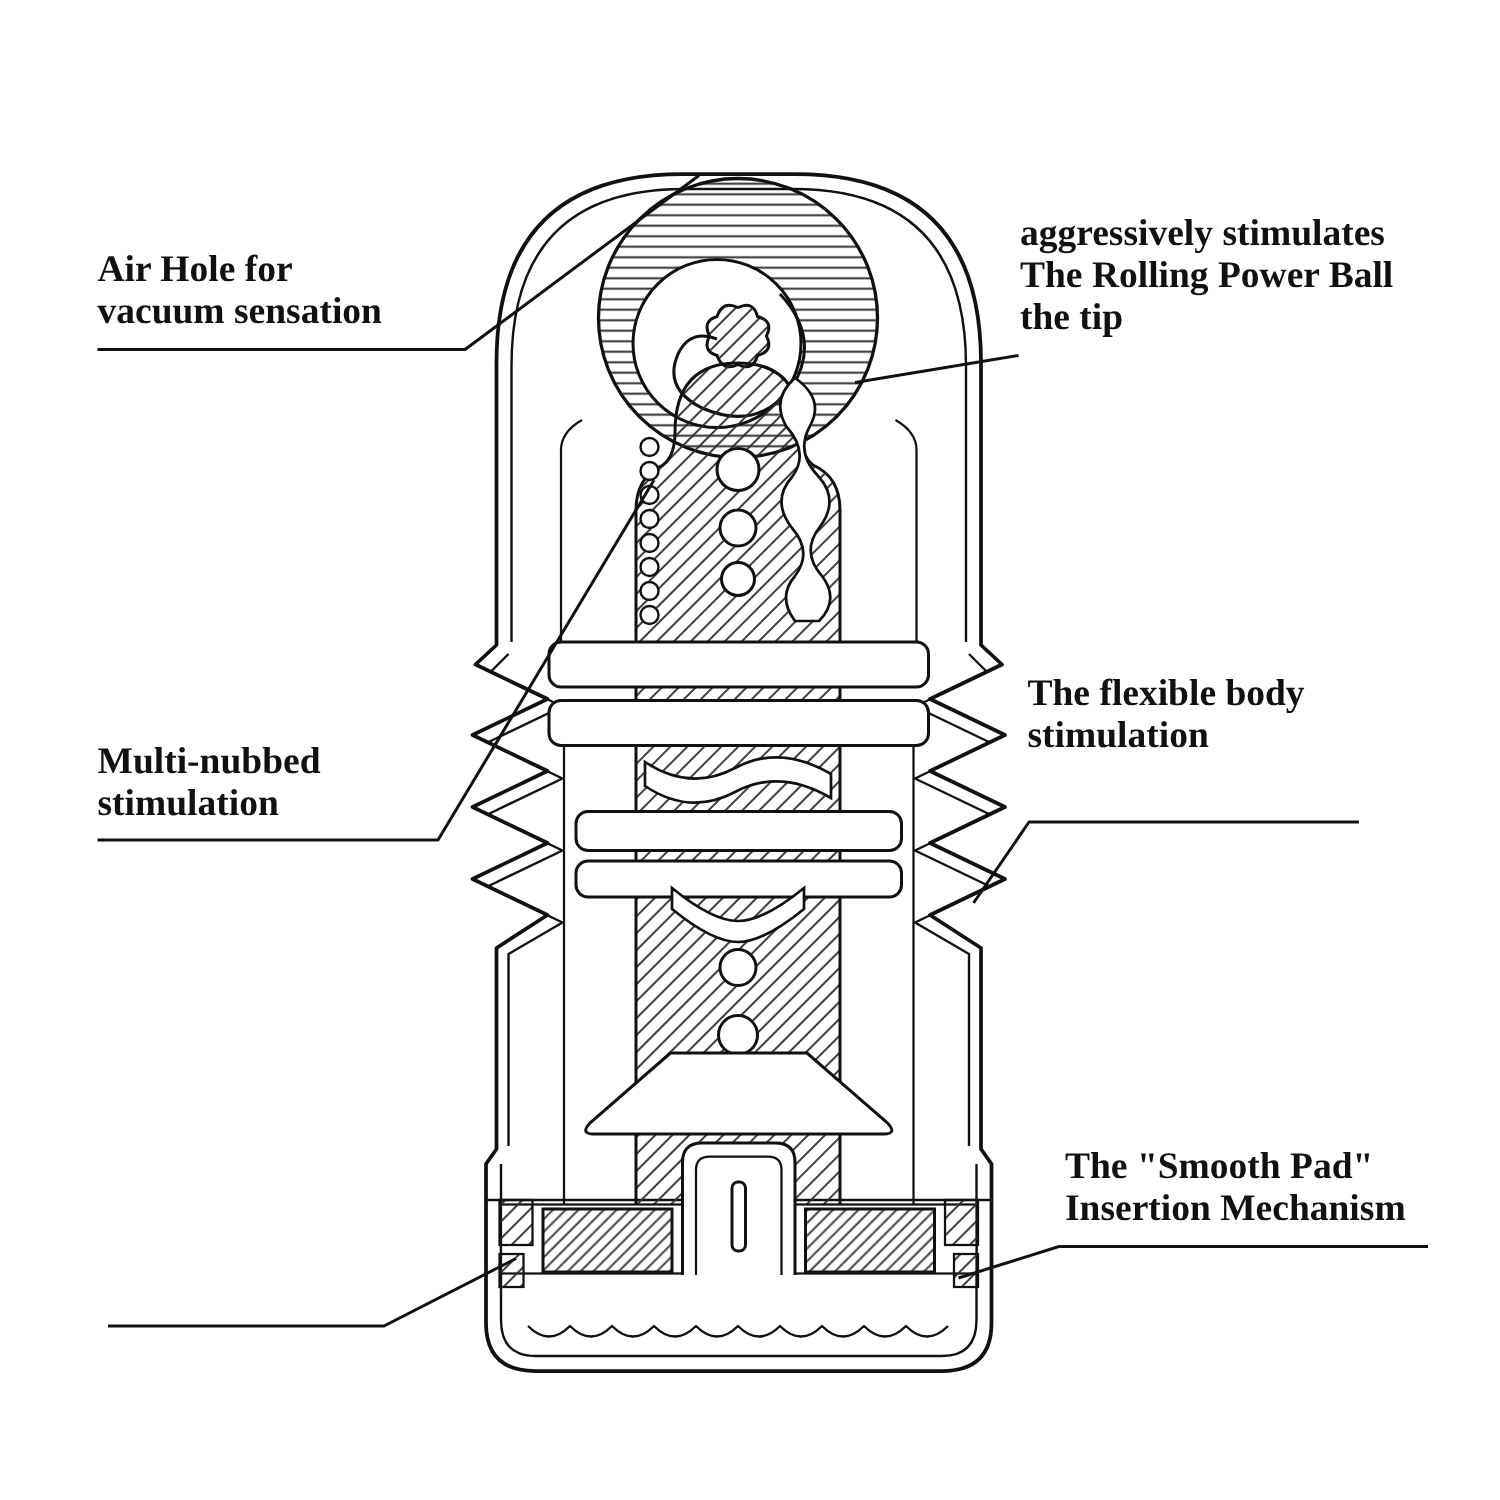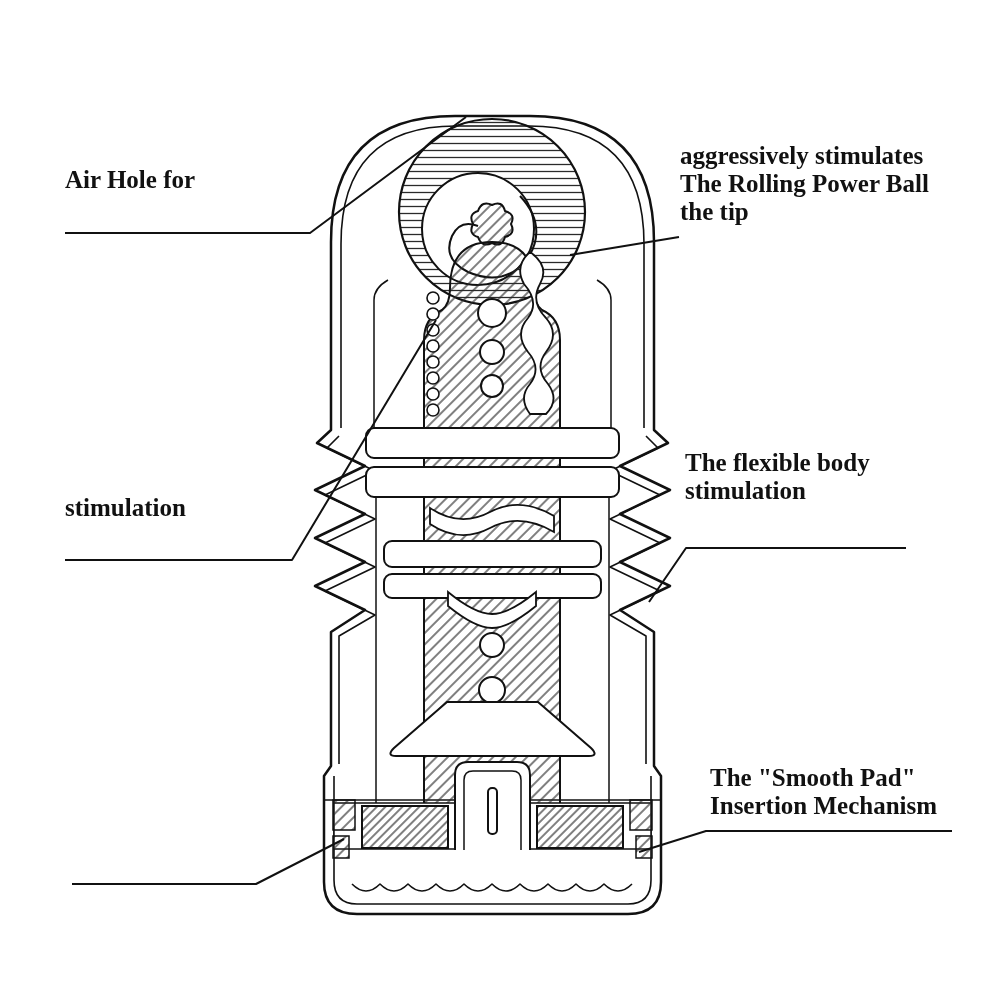--- a/index.html
+++ b/index.html
@@ -115,29 +115,31 @@
       <path d="M 679 237 L 570 255"></path>
       <path d="M 65 560 L 292 560 L 436 320"></path>
       <path d="M 906 548 L 686 548 L 649 602"></path>
       <path d="M 72 884 L 256 884 L 344 839"></path>
       <path d="M 952 831 L 706 831 L 639 852"></path>
     </g>
   </svg>
 
   <div class="callout" style="left:65px;top:166px;">
     <span>Air Hole for</span>
+    <span>vacuum sensation</span>
   </div>
 
   <div class="callout" style="left:680px;top:142px;">
     <span>aggressively stimulates</span>
     <span>The Rolling Power Ball</span>
     <span>the tip</span>
   </div>
 
   <div class="callout" style="left:65px;top:494px;">
+    <span>Multi-nubbed</span>
     <span>stimulation</span>
   </div>
 
   <div class="callout" style="left:685px;top:449px;">
     <span>The flexible body</span>
     <span>stimulation</span>
   </div>
 
 
   <div class="callout" style="left:710px;top:764px;">

